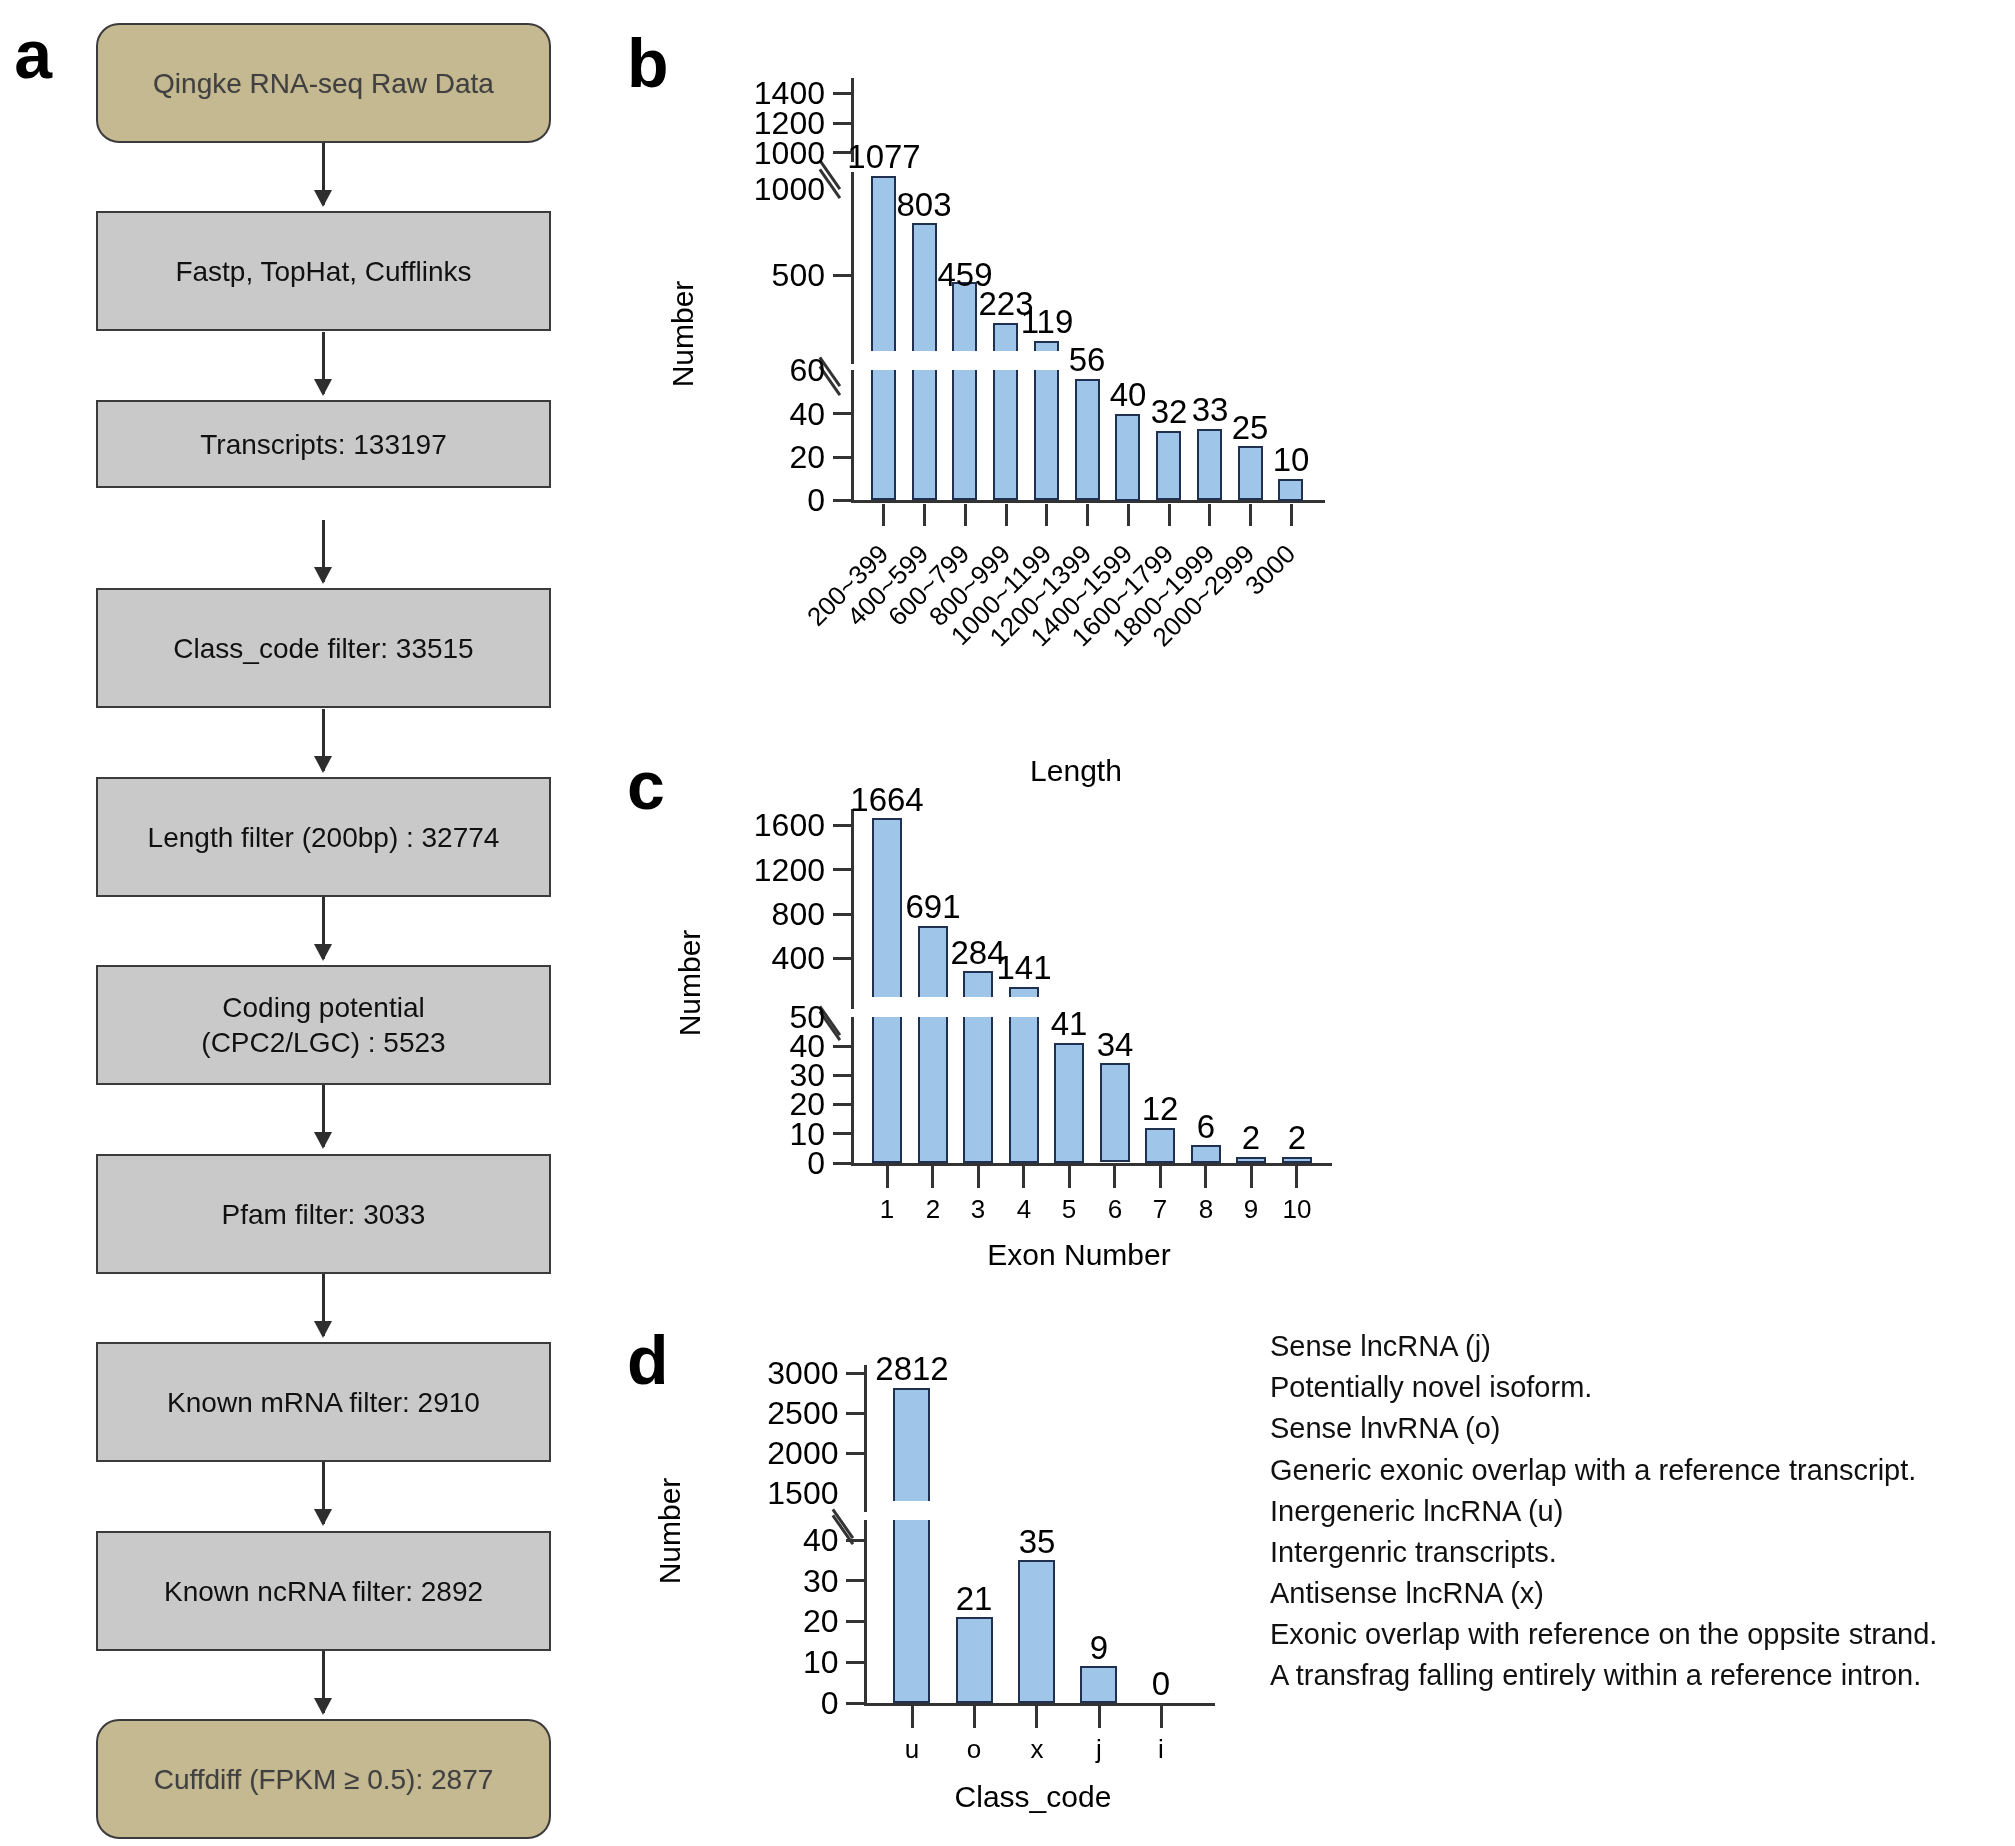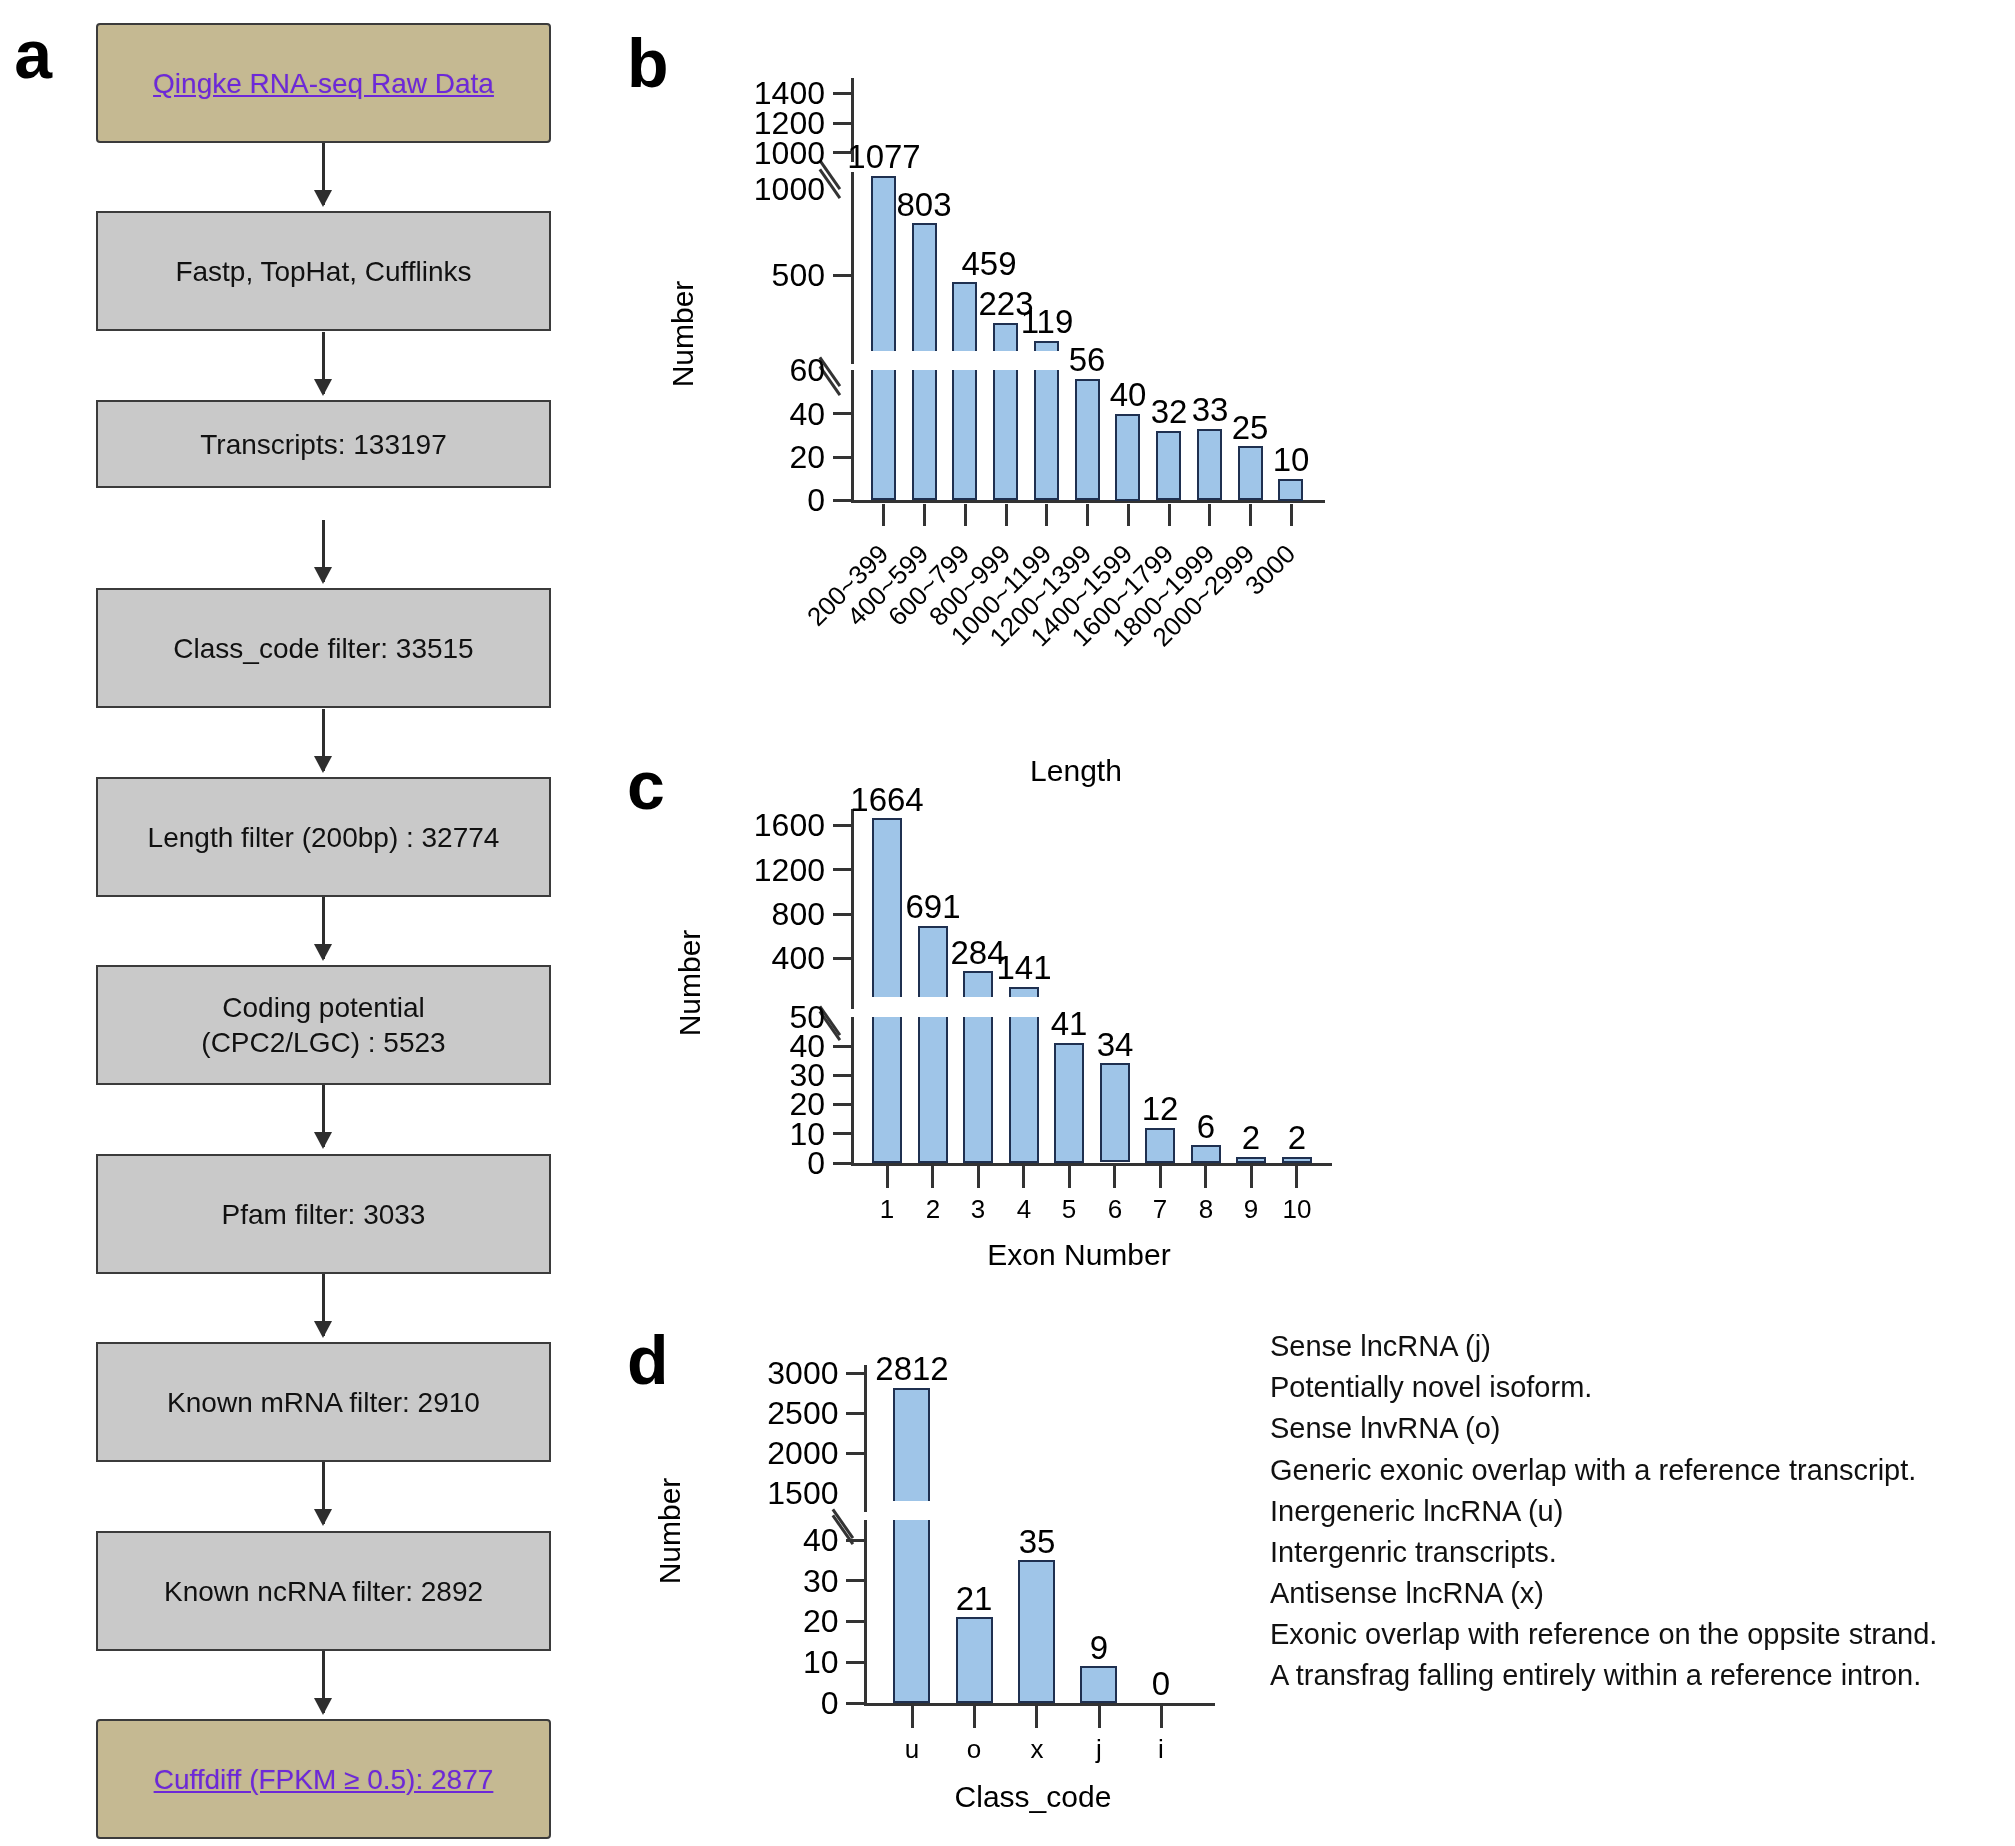--- a/index.html
+++ b/index.html
@@ -11,22 +11,22 @@
   
   .panel-letter{position:absolute;font-weight:bold;font-size:68px;
                 line-height:1;letter-spacing:-1.3px;}
 
   
   .flow{position:absolute;left:96px;top:23.4px;width:468px;}
   .node{position:absolute;left:0;width:455px;box-sizing:border-box;
         border:2.6px solid #3b3b3b;background:#c9c9c9;
         display:flex;align-items:center;justify-content:center;
         text-align:center;font-size:28px;color:#111;line-height:1.25;}
-  .node.rounded{background:#c5b992;border-radius:4px;color:#6d28d9;
-                text-shadow:0 0 1.3px rgba(0,0,0,.15);text-decoration:underline;}
+  .node.rounded{background:#c5b992;border-radius:23px;color:#404040;
+                text-shadow:0 0 1.3px rgba(0,0,0,.15);}
   .arrow{position:absolute;left:226px;width:3.2px;background:#2e2e2e;}
   .arrow::after{content:"";position:absolute;left:-8.4px;bottom:-1.3px;
      border-left:9.7px solid transparent;border-right:9.7px solid transparent;
      border-top:17px solid #2e2e2e;}
 
   
   .chart{position:absolute;}
   .axis-line{position:absolute;background:#333;}
   .tick{position:absolute;height:2.6px;background:#333;}
   .tick-v{position:absolute;width:2.6px;background:#333;}
@@ -127,21 +127,21 @@
       <div class="vlabel" style="left:182px;top:86px;">1077</div>
       <div class="tick-v" style="left:180px;top:452px;height:22px;"></div>
       <div class="xcat rot" style="left:-78px;top:482px;width:260px;">200~399</div>
       <div class="bar nocap" style="left:210px;top:318px;width:25px;height:130px;"></div>
       <div class="bar nobot" style="left:210px;top:171px;width:25px;height:128px;"></div>
       <div class="vlabel" style="left:222px;top:134px;">803</div>
       <div class="tick-v" style="left:221px;top:452px;height:22px;"></div>
       <div class="xcat rot" style="left:-38px;top:482px;width:260px;">400~599</div>
       <div class="bar nocap" style="left:250px;top:318px;width:25px;height:130px;"></div>
       <div class="bar nobot" style="left:250px;top:230px;width:25px;height:69px;"></div>
-      <div class="vlabel" style="left:263px;top:193px;margin-left:24px;">459</div>
+      <div class="vlabel" style="left:263px;top:204px;">459</div>
       <div class="tick-v" style="left:262px;top:452px;height:22px;"></div>
       <div class="xcat rot" style="left:3.1px;top:482px;width:260px;">600~799</div>
       <div class="bar nocap" style="left:291px;top:318px;width:25px;height:130px;"></div>
       <div class="bar nobot" style="left:291px;top:271px;width:25px;height:28px;"></div>
       <div class="vlabel" style="left:304px;top:233px;">223</div>
       <div class="tick-v" style="left:303px;top:452px;height:22px;"></div>
       <div class="xcat rot" style="left:44px;top:482px;width:260px;">800~999</div>
       <div class="bar nocap" style="left:332px;top:318px;width:25px;height:130px;"></div>
       <div class="bar nobot" style="left:332px;top:289px;width:25px;height:10px;"></div>
       <div class="vlabel" style="left:345px;top:251px;">119</div>

